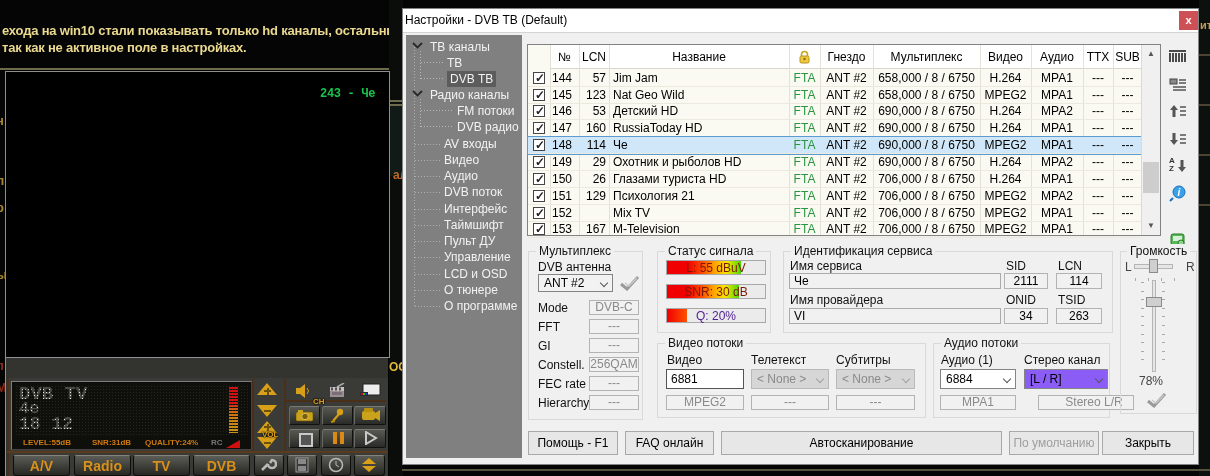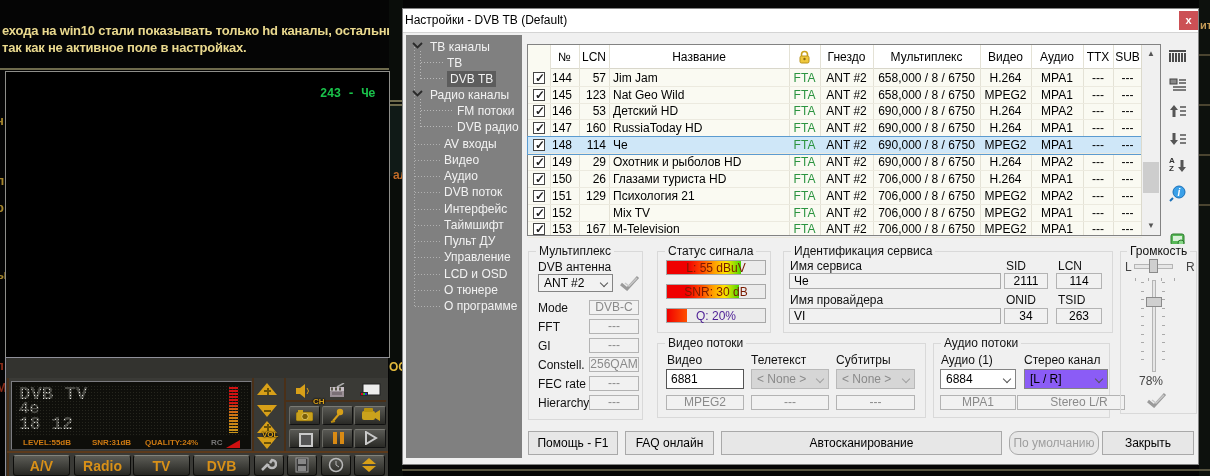--- a/index.html
+++ b/index.html
@@ -546,21 +546,21 @@
       <div class="dis" style="left:178px;top:51px;width:79px;height:15px;line-height:13px;">---</div>
     </div>
 
     <div class="gb" style="left:530px;top:334px;width:175px;height:73px;">
       <div class="gbl" style="left:7px;">Аудио потоки</div>
       <div class="lbl" style="left:7px;top:9px;">Аудио (1)</div>
       <div class="combo" style="left:6px;top:25px;width:76px;height:20px;line-height:18px;background:#fff;">6884<span class="cchev" style="top:6px;"></span></div>
       <div class="dis" style="left:6px;top:51px;width:76px;height:15px;line-height:13px;">MPA1</div>
       <div class="lbl" style="left:90px;top:9px;">Стерео канал</div>
       <div class="combo" style="left:90px;top:25px;width:84px;height:20px;line-height:18px;background:#8b5cf6;">[L / R]<span class="cchev" style="top:6px;"></span></div>
-      <div class="dis" style="left:83px;top:51px;width:108px;height:15px;line-height:13px;padding-left:16px;">Stereo L/R</div>
+      <div class="dis" style="left:104px;top:51px;width:96px;height:15px;line-height:13px;padding-left:16px;">Stereo L/R</div>
     </div>
 
     <div class="gb" style="left:717px;top:242px;width:75px;height:161px;">
       <div class="gbl" style="left:6px;">Громкость</div>
       <div class="lbl" style="left:4px;top:8px;color:#444;">L</div>
       <div class="lbl" style="left:65px;top:8px;color:#444;">R</div>
       <div class="abs" style="left:13px;top:12px;width:37px;height:3px;background:#e6e6e6;border:1px solid #b5b5b5;"></div>
       <div class="abs" style="left:28px;top:7px;width:7px;height:12px;background:#cfcfcf;border:1px solid #8a8a8a;"></div>
         <div class="abs" style="left:14px;top:26px;width:46px;height:3px;background-image:repeating-linear-gradient(90deg,#aaa 0 1px,transparent 1px 13px);"></div>
       <div class="abs" style="left:31px;top:28px;width:2px;height:90px;background:#e6e6e6;border:1px solid #b5b5b5;"></div>
@@ -570,16 +570,16 @@
       <div class="lbl" style="left:18px;top:122px;color:#444;">78%</div>
       <svg class="abs" style="left:25px;top:139px;" width="21" height="17">
           <path d="M2 10 L8 15 L19 3" fill="none" stroke="#9a9a9a" stroke-width="3"></path>
           <path d="M6 9 L10 12 L18 4" fill="none" stroke="#c8c8c8" stroke-width="1.5"></path>
         </svg>
     </div>
 
     <div class="btn" style="left:125px;width:90px;">Помощь - F1</div>
     <div class="btn" style="left:222px;width:89px;">FAQ онлайн</div>
     <div class="btn" style="left:318px;width:281px;">Автосканирование</div>
-    <div class="btn" style="left:606px;width:90px;color:#9e9e9e;border-radius:9px;">По умолчанию</div>
+    <div class="btn" style="left:606px;width:90px;color:#9e9e9e;">По умолчанию</div>
     <div class="btn" style="left:699px;width:92px;">Закрыть</div>
   </div>
 </div>
 
 </body></html>

